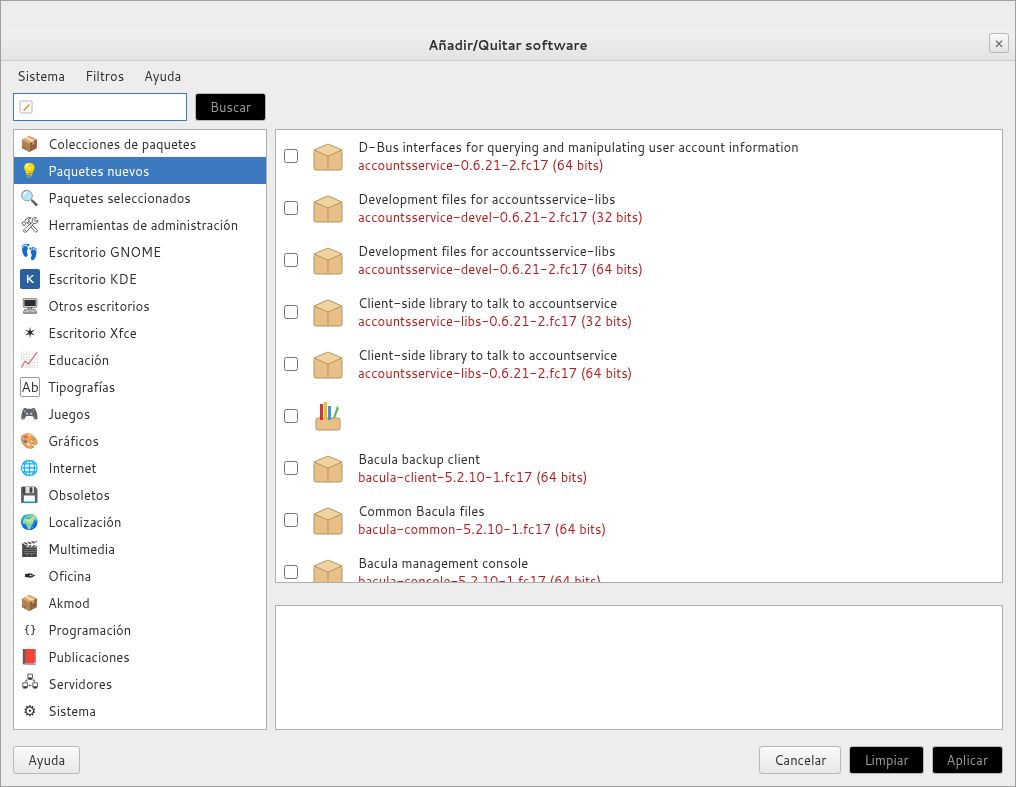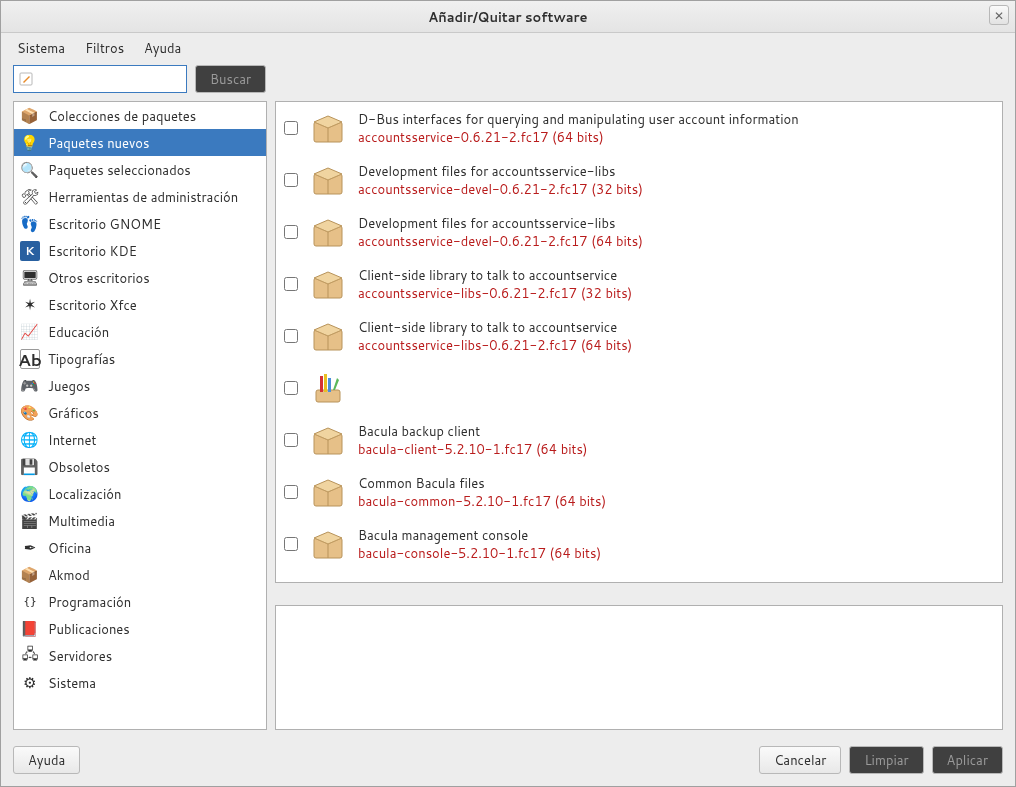--- a/index.html
+++ b/index.html
@@ -21,20 +21,21 @@
   background: #ededed;
 }
 .titlebar {
   display: flex;
   align-items: center;
   justify-content: center;
   height: 32px;
   position: relative;
   border-bottom: 1px solid #c9c9c9;
   background: linear-gradient(#f0f0f0,#e4e4e4);
+  margin-top: 28px;
 }
 .titlebar .title {
   font-weight: bold;
   color: #2e2e2e;
   font-size: 13px;
 }
 .close-btn {
   position: absolute;
   right: 6px;
   top: 4px;
@@ -97,21 +98,21 @@
   border: 1px solid #b8b8b8;
   border-radius: 3px;
   background: linear-gradient(#fafafa,#e8e8e8);
   font-size: 13px;
   font-family: inherit;
   cursor: pointer;
   color: #2e2e2e;
 }
 .btn:disabled, .btn.disabled {
   color: #9a9a9a;
-  background: #404040;
+  background: #000000;
   cursor: default;
 }
 .main {
   display: flex;
   flex: 1;
   gap: 8px;
   padding: 0 12px 8px 12px;
   min-height: 0;
 }
 .sidebar-wrap {
@@ -300,21 +301,21 @@
           </div>
           <div class="side-item">
             <span class="si-icon">✶</span>
             <span>Escritorio Xfce</span>
           </div>
           <div class="side-item">
             <span class="si-icon">📈</span>
             <span>Educación</span>
           </div>
           <div class="side-item">
-            <span class="si-icon" style="font-size: 17px; font-weight: bold; border: 1px solid rgb(153, 153, 153); border-radius: 2px;">Ab</span>
+            <span class="si-icon" style="font-size: 14px; font-weight: normal; border: 1px solid rgb(153, 153, 153); border-radius: 2px;">Ab</span>
             <span>Tipografías</span>
           </div>
           <div class="side-item">
             <span class="si-icon">🎮</span>
             <span>Juegos</span>
           </div>
           <div class="side-item">
             <span class="si-icon">🎨</span>
             <span>Gráficos</span>
           </div>

